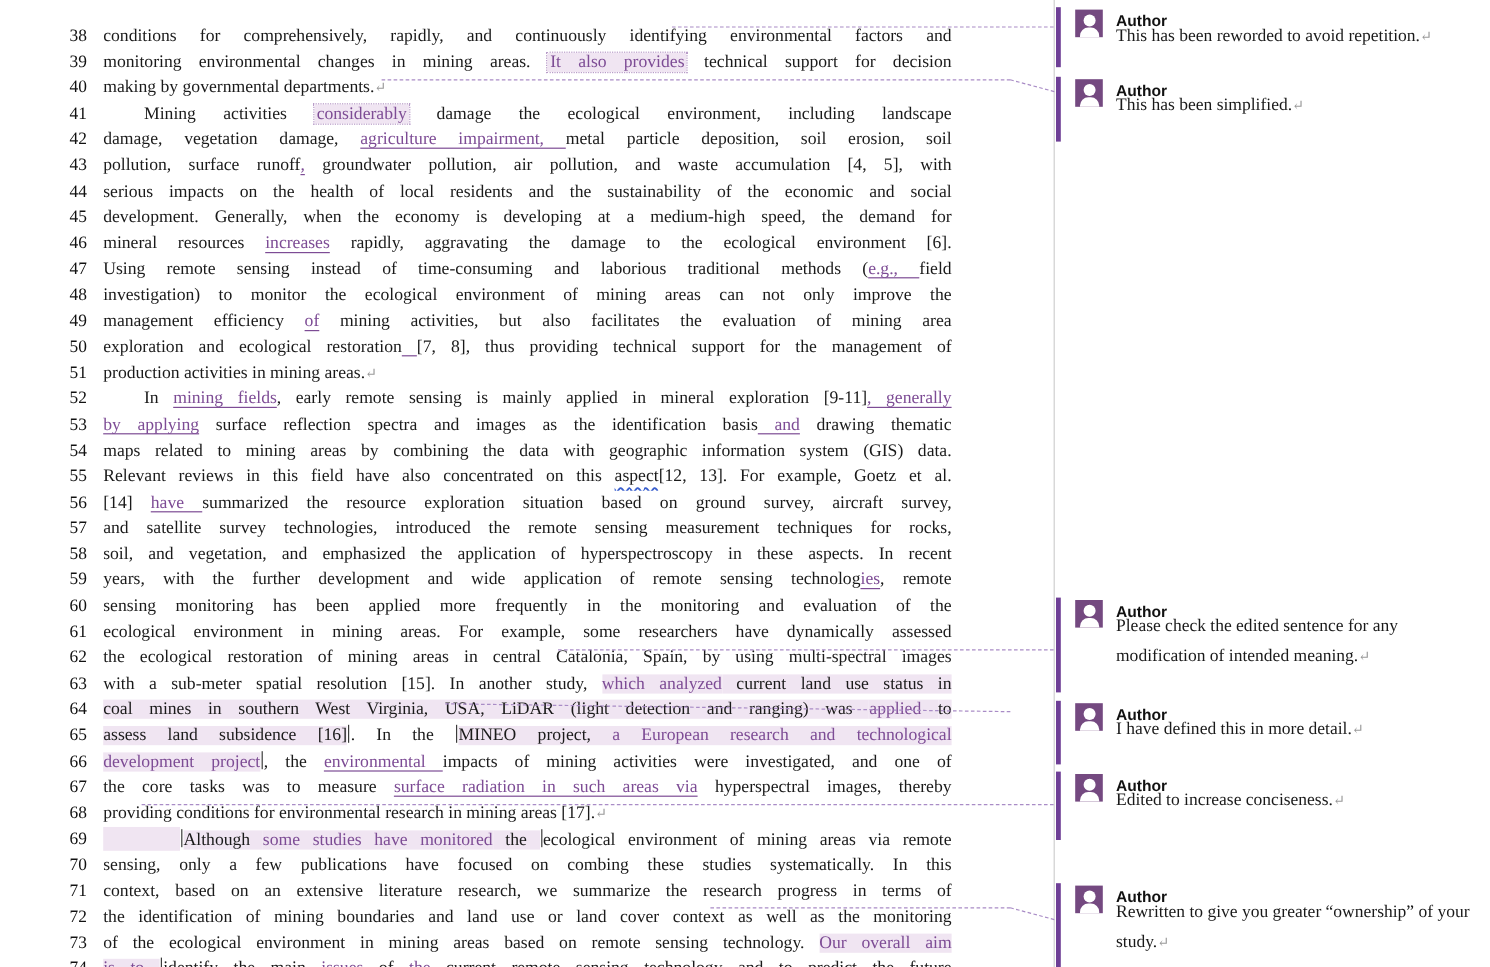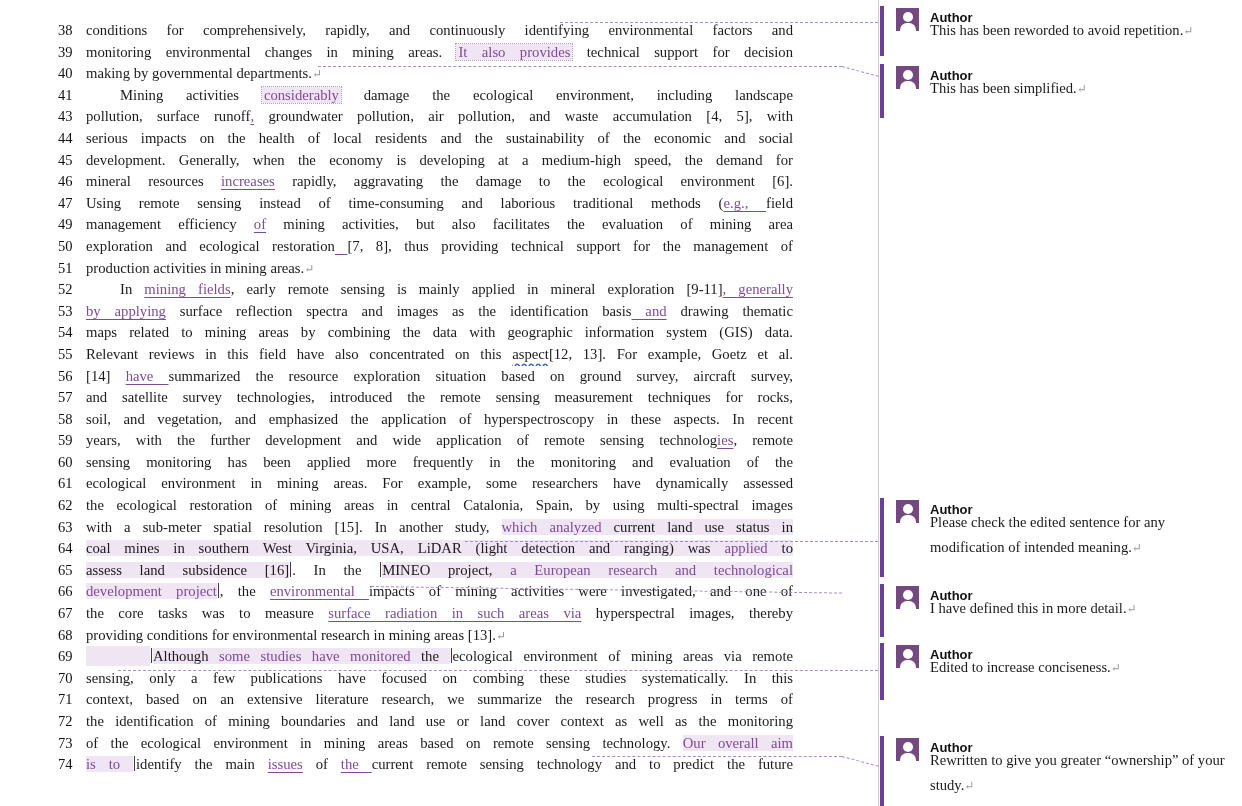--- a/index.html
+++ b/index.html
@@ -74,38 +74,46 @@
       </div>
       <div class="docline end">
         <span class="lnum">40</span>
         <span class="ltext"><span class="s-n">making by governmental departments.</span><span class="s-ret">↵</span></span>
       </div>
       <div class="docline indent">
         <span class="lnum">41</span>
         <span class="ltext"><span class="s-n">Mining activities </span><span class="s-ib">considerably</span><span class="s-n"> damage the ecological environment, including landscape</span></span>
       </div>
       <div class="docline">
+        <span class="lnum">42</span>
+        <span class="ltext"><span class="s-n">damage, vegetation damage, </span><span class="s-i">agriculture impairment, </span><span class="s-n">metal particle deposition, soil erosion, soil</span></span>
+      </div>
+      <div class="docline">
         <span class="lnum">43</span>
         <span class="ltext"><span class="s-n">pollution, surface runoff</span><span class="s-i">,</span><span class="s-n"> groundwater pollution, air pollution, and waste accumulation [4, 5], with</span></span>
       </div>
       <div class="docline">
         <span class="lnum">44</span>
         <span class="ltext"><span class="s-n">serious impacts on the health of local residents and the sustainability of the economic and social</span></span>
       </div>
       <div class="docline">
         <span class="lnum">45</span>
         <span class="ltext"><span class="s-n">development. Generally, when the economy is developing at a medium-high speed, the demand for</span></span>
       </div>
       <div class="docline">
         <span class="lnum">46</span>
         <span class="ltext"><span class="s-n">mineral resources </span><span class="s-i">increases</span><span class="s-n"> rapidly, aggravating the damage to the ecological environment [6].</span></span>
       </div>
       <div class="docline">
         <span class="lnum">47</span>
         <span class="ltext"><span class="s-n">Using remote sensing instead of time-consuming and laborious traditional methods (</span><span class="s-i">e.g., </span><span class="s-n">field</span></span>
+      </div>
+      <div class="docline">
+        <span class="lnum">48</span>
+        <span class="ltext"><span class="s-n">investigation) to monitor the ecological environment of mining areas can not only improve the</span></span>
       </div>
       <div class="docline">
         <span class="lnum">49</span>
         <span class="ltext"><span class="s-n">management efficiency </span><span class="s-i">of</span><span class="s-n"> mining activities, but also facilitates the evaluation of mining area</span></span>
       </div>
       <div class="docline">
         <span class="lnum">50</span>
         <span class="ltext"><span class="s-n">exploration and ecological restoration</span><span class="s-i">&nbsp;</span><span class="s-n">[7, 8], thus providing technical support for the management of</span></span>
       </div>
       <div class="docline end">
@@ -171,21 +179,21 @@
       <div class="docline">
         <span class="lnum">66</span>
         <span class="ltext"><span class="s-ih">development project</span><span class="s-br"></span><span class="s-n">, the </span><span class="s-i">environmental </span><span class="s-n">impacts of mining activities were investigated, and one of</span></span>
       </div>
       <div class="docline">
         <span class="lnum">67</span>
         <span class="ltext"><span class="s-n">the core tasks was to measure </span><span class="s-i">surface radiation in such areas via</span><span class="s-n"> hyperspectral images, thereby</span></span>
       </div>
       <div class="docline end">
         <span class="lnum">68</span>
-        <span class="ltext"><span class="s-n">providing conditions for environmental research in mining areas [13].</span><span class="s-ret">↵</span></span>
+        <span class="ltext"><span class="s-n">providing conditions for environmental research in mining areas [17].</span><span class="s-ret">↵</span></span>
       </div>
       <div class="docline">
         <span class="lnum">69</span>
         <span class="ltext"><span class="s-pad" style="width: 64px;"></span><span class="s-br"></span><span class="s-hl">Although </span><span class="s-ih">some studies have monitored</span><span class="s-hl"> the </span><span class="s-br"></span><span class="s-n">ecological environment of mining areas via remote</span></span>
       </div>
       <div class="docline">
         <span class="lnum">70</span>
         <span class="ltext"><span class="s-n">sensing, only a few publications have focused on combing these studies systematically. In this</span></span>
       </div>
       <div class="docline">

